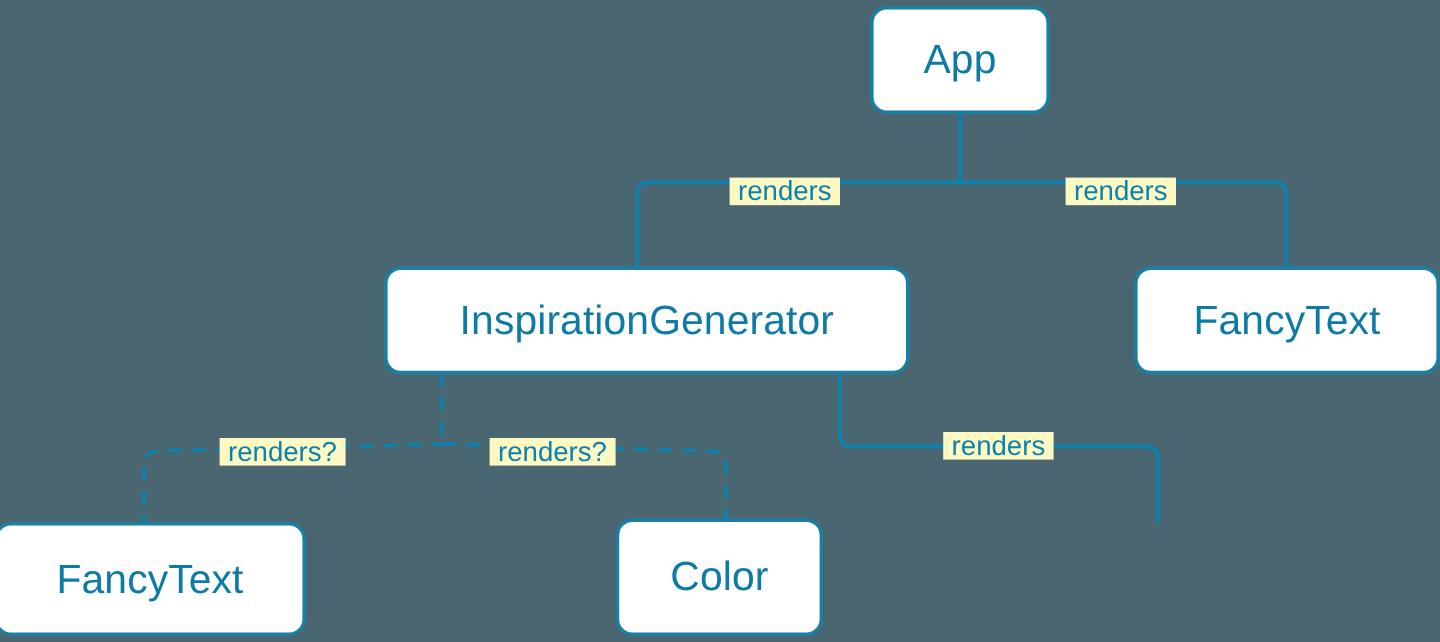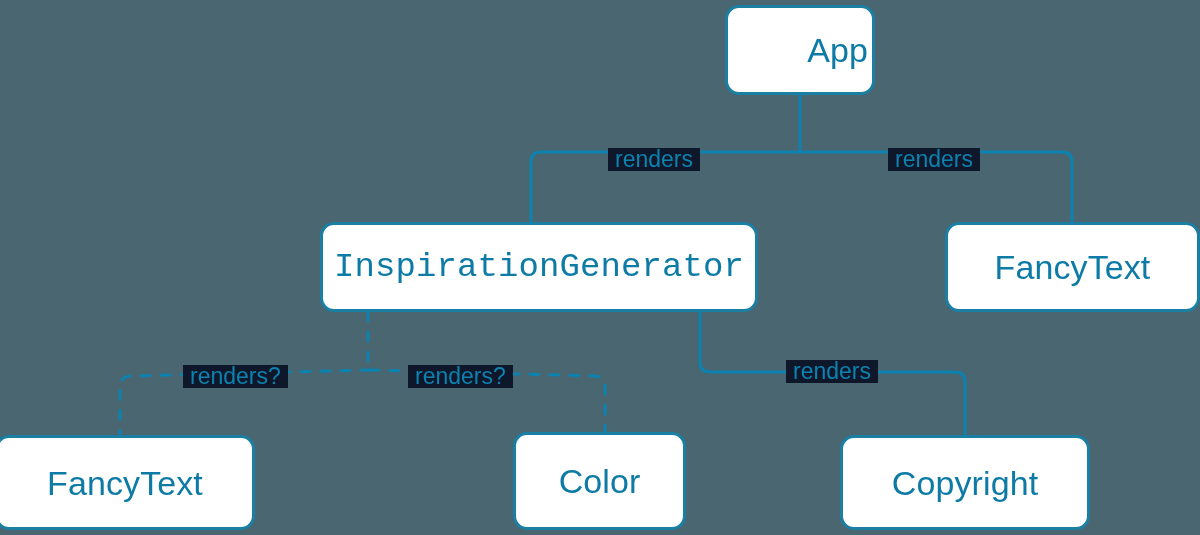--- a/index.html
+++ b/index.html
@@ -46,21 +46,21 @@
   .node-label {
     display: block;
     padding: 0 4px;
   }
   .edge-label {
     position: absolute;
     color: #0b82b0;
     font-size: 23px;
     line-height: 1;
     white-space: nowrap;
-    background: #0f172a;
+    background: #fef9c3;
     padding: 0 7px;
     z-index: 2;
   }
 </style>
 </head>
 <body>
 
 <div id="diagram-root">
 
   <svg id="edge-layer" viewBox="0 0 1200 535" width="1200" height="535" xmlns="http://www.w3.org/2000/svg" aria-hidden="true">
@@ -76,43 +76,40 @@
       <path d="M 700 312 L 700 362 Q 700 372 710 372 L 955 372 Q 965 372 965 382 L 965 435"></path>
 
       <path stroke-dasharray="9 11" d="M 368 312 L 368 368"></path>
 
       <path stroke-dasharray="9 11" d="M 370 370 L 130 376 Q 120 377 120 387 L 120 435"></path>
 
       <path stroke-dasharray="9 11" d="M 370 370 L 595 376 Q 605 377 605 387 L 605 432"></path>
     </g>
   </svg>
 
-  <div class="node" style="left:725px; top:5px; width:150px; height:90px;justify-content:flex-end;">
+  <div class="node" style="left:725px; top:5px; width:150px; height:90px;">
     <span class="node-label">App</span>
   </div>
 
-  <div class="node" style="left:320px; top:222px; width:438px; height:90px;font-family:Liberation Mono, monospace;">
+  <div class="node" style="left:320px; top:222px; width:438px; height:90px;">
     <span class="node-label">InspirationGenerator</span>
   </div>
 
   <div class="node" style="left:945px; top:222px; width:255px; height:90px;">
     <span class="node-label">FancyText</span>
   </div>
 
   <div class="node" style="left:-5px; top:435px; width:260px; height:95px;">
     <span class="node-label">FancyText</span>
   </div>
 
   <div class="node" style="left:513px; top:432px; width:173px; height:98px;text-align:right;">
     <span class="node-label">Color</span>
   </div>
 
-  <div class="node" style="left:840px; top:435px; width:250px; height:95px;">
-    <span class="node-label">Copyright</span>
-  </div>
 
   <div class="edge-label" style="left:608px; top:148px;">renders</div>
 
   <div class="edge-label" style="left:888px; top:148px;">renders</div>
 
   <div class="edge-label" style="left:183px; top:365px;">renders?</div>
 
   <div class="edge-label" style="left:408px; top:365px;">renders?</div>
 
   <div class="edge-label" style="left:786px; top:360px;">renders</div>

